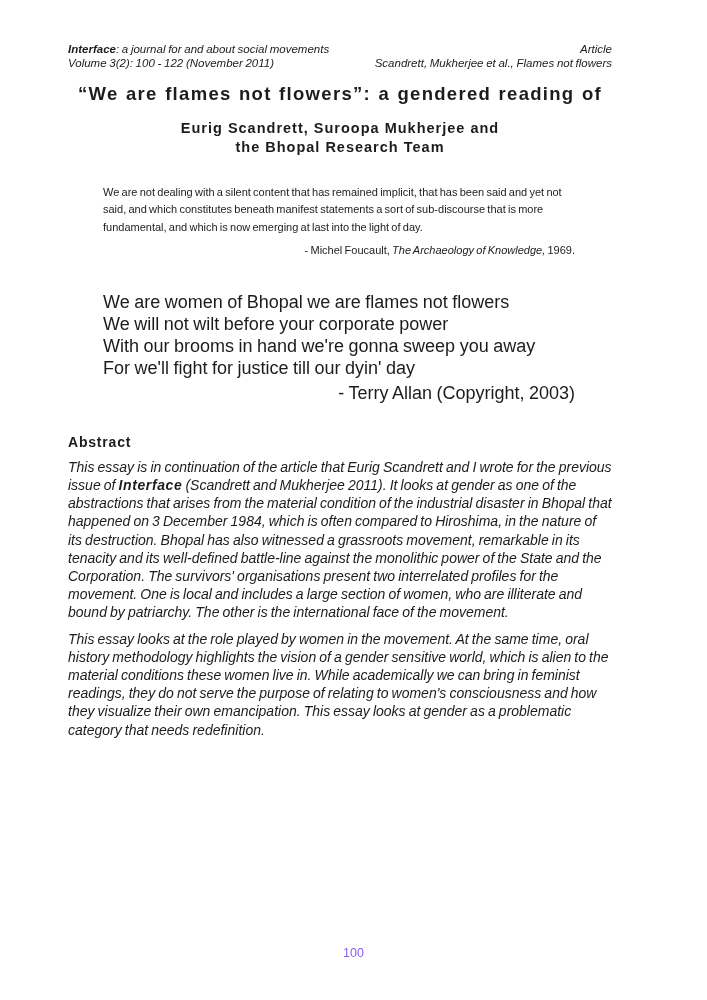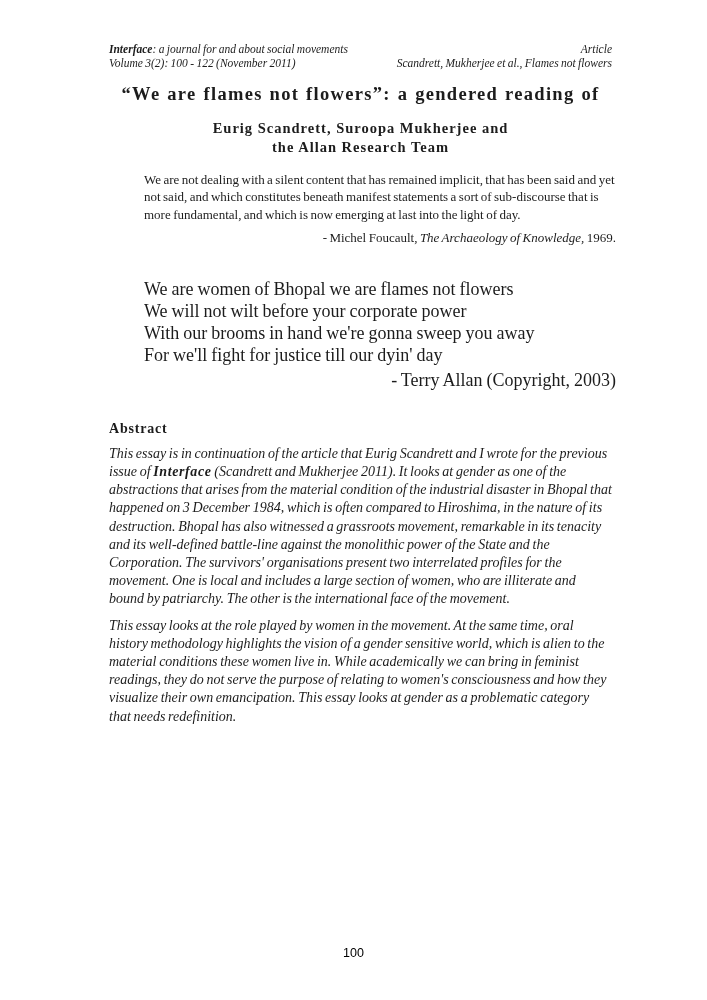--- a/index.html
+++ b/index.html
@@ -10,22 +10,21 @@
   .sheet {
     position: relative;
     width: 707px;
     height: 1000px;
     background: #ffffff;
     font-family: "Liberation Sans", sans-serif;
     color: #1c1c1c;
     overflow: hidden;
   }
   .content {
-    padding: 42px 95px 0 109px; 
-    font-family: Liberation Serif, serif;
+    padding: 42px 95px 0 68px; 
   }
   
   .running-header .hrow {
     display: flex;
     justify-content: space-between;
     font-size: 11.5px;
     line-height: 14px;
     font-style: italic;
     word-spacing: -0.5px;
   }
@@ -42,23 +41,23 @@
   .article-authors {
     margin-top: 10px;
     text-align: center;
     font-weight: bold;
     font-size: 14.5px;
     line-height: 19.5px;
     letter-spacing: 1px;
   }
   
   .epigraph {
-    margin: 13px 0 0 35px;
+    margin: 26px 0 0 35px;
     width: 472px;
-    font-size: 13px;
+    font-size: 11px;
     line-height: 17.5px;
     word-spacing: -0.8px;
   }
   .epigraph-attribution {
     margin-top: 6px;
     text-align: right;
   }
   .work-title { font-style: italic; }
   
   .poem {
@@ -94,21 +93,21 @@
     letter-spacing: 0.6px;
   }
   
   .page-number {
     position: absolute;
     left: 0;
     right: 0;
     bottom: 40px;
     text-align: center;
     font-size: 12.5px;
-    color: #000000;
+    color: #8b5cf6;
   }
 </style>
 </head>
 <body>
 
 <div class="sheet">
   <div class="content">
 
     <header class="running-header">
       <div class="hrow">
@@ -120,21 +119,21 @@
         <span>Scandrett, Mukherjee et al., Flames not flowers</span>
       </div>
     </header>
 
     <h1 class="article-title">
       <span>“We are flames not flowers”: a gendered reading of</span><br>
     </h1>
 
     <div class="article-authors">
       <span>Eurig Scandrett, Suroopa Mukherjee and</span><br>
-      <span>the Allan Research Team</span>
+      <span>the Bhopal Research Team</span>
     </div>
 
     <div class="epigraph">
       <div>We are not dealing with a silent content that has remained implicit, that has been said and yet not said, and which constitutes beneath manifest statements a sort of sub-discourse that is more fundamental, and which is now emerging at last into the light of day.</div>
       <div class="epigraph-attribution">
         <span>- Michel Foucault, </span><span class="work-title">The Archaeology of Knowledge,</span><span> 1969.</span>
       </div>
     </div>
 
     <div class="poem">

